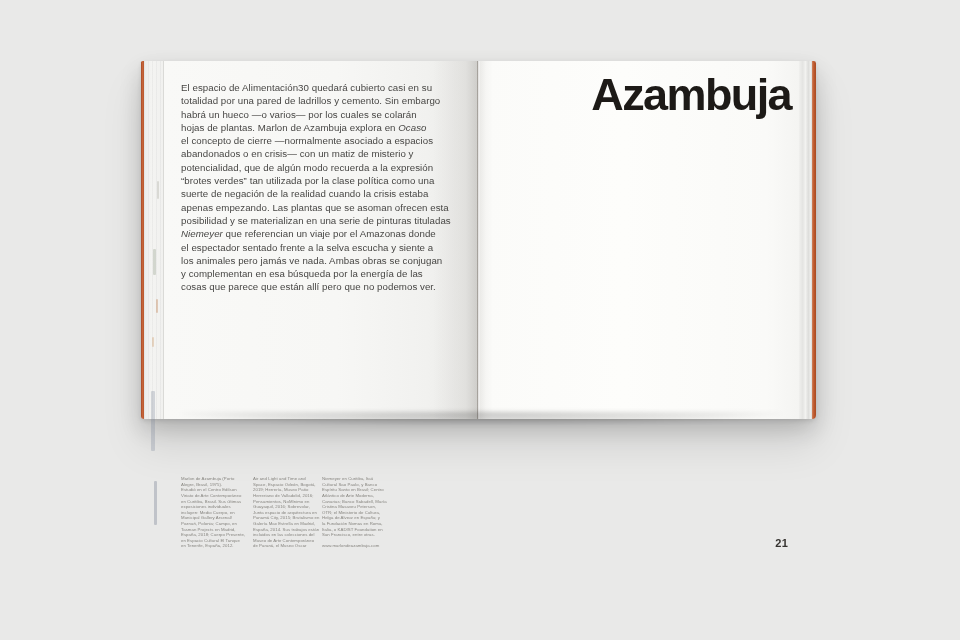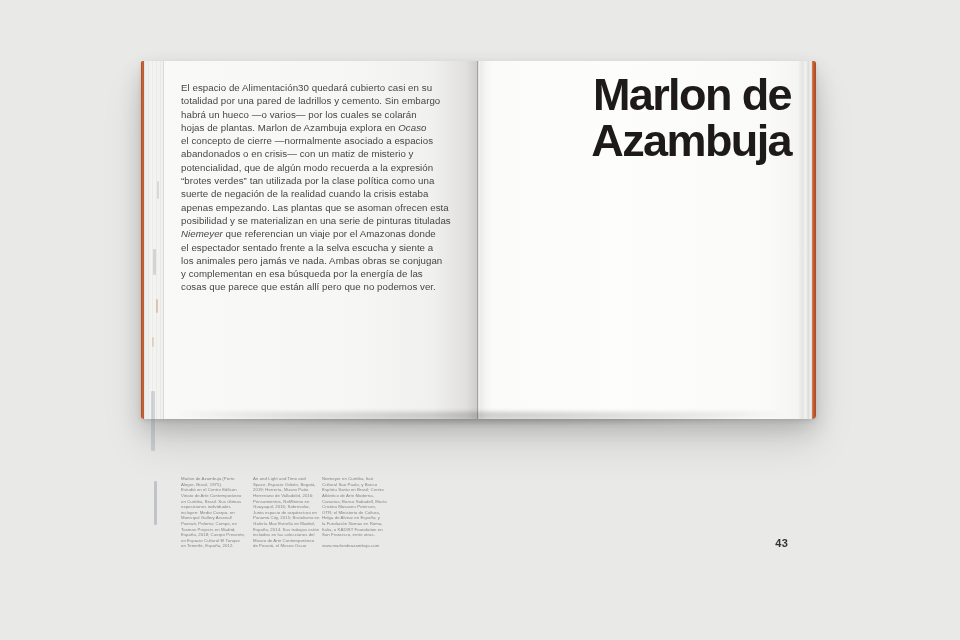--- a/index.html
+++ b/index.html
@@ -205,23 +205,22 @@
 Italia, o KADIST Foundation en
 San Francisco, entre otras.
 
 www.marlondeazambuja.com</div>
         </div>
       </div>
     </div>
 
     <div class="page right">
       <div class="title">
-        <div>Marlon de</div>
         <div>Azambuja</div>
       </div>
-      <div class="pagenum">43</div>
+      <div class="pagenum">21</div>
     </div>
 
     <div class="gutter"></div>
     <div class="stack-right"></div>
     <div class="bottom-curve"></div>
   </div>
 </div>
 
 </body></html>

